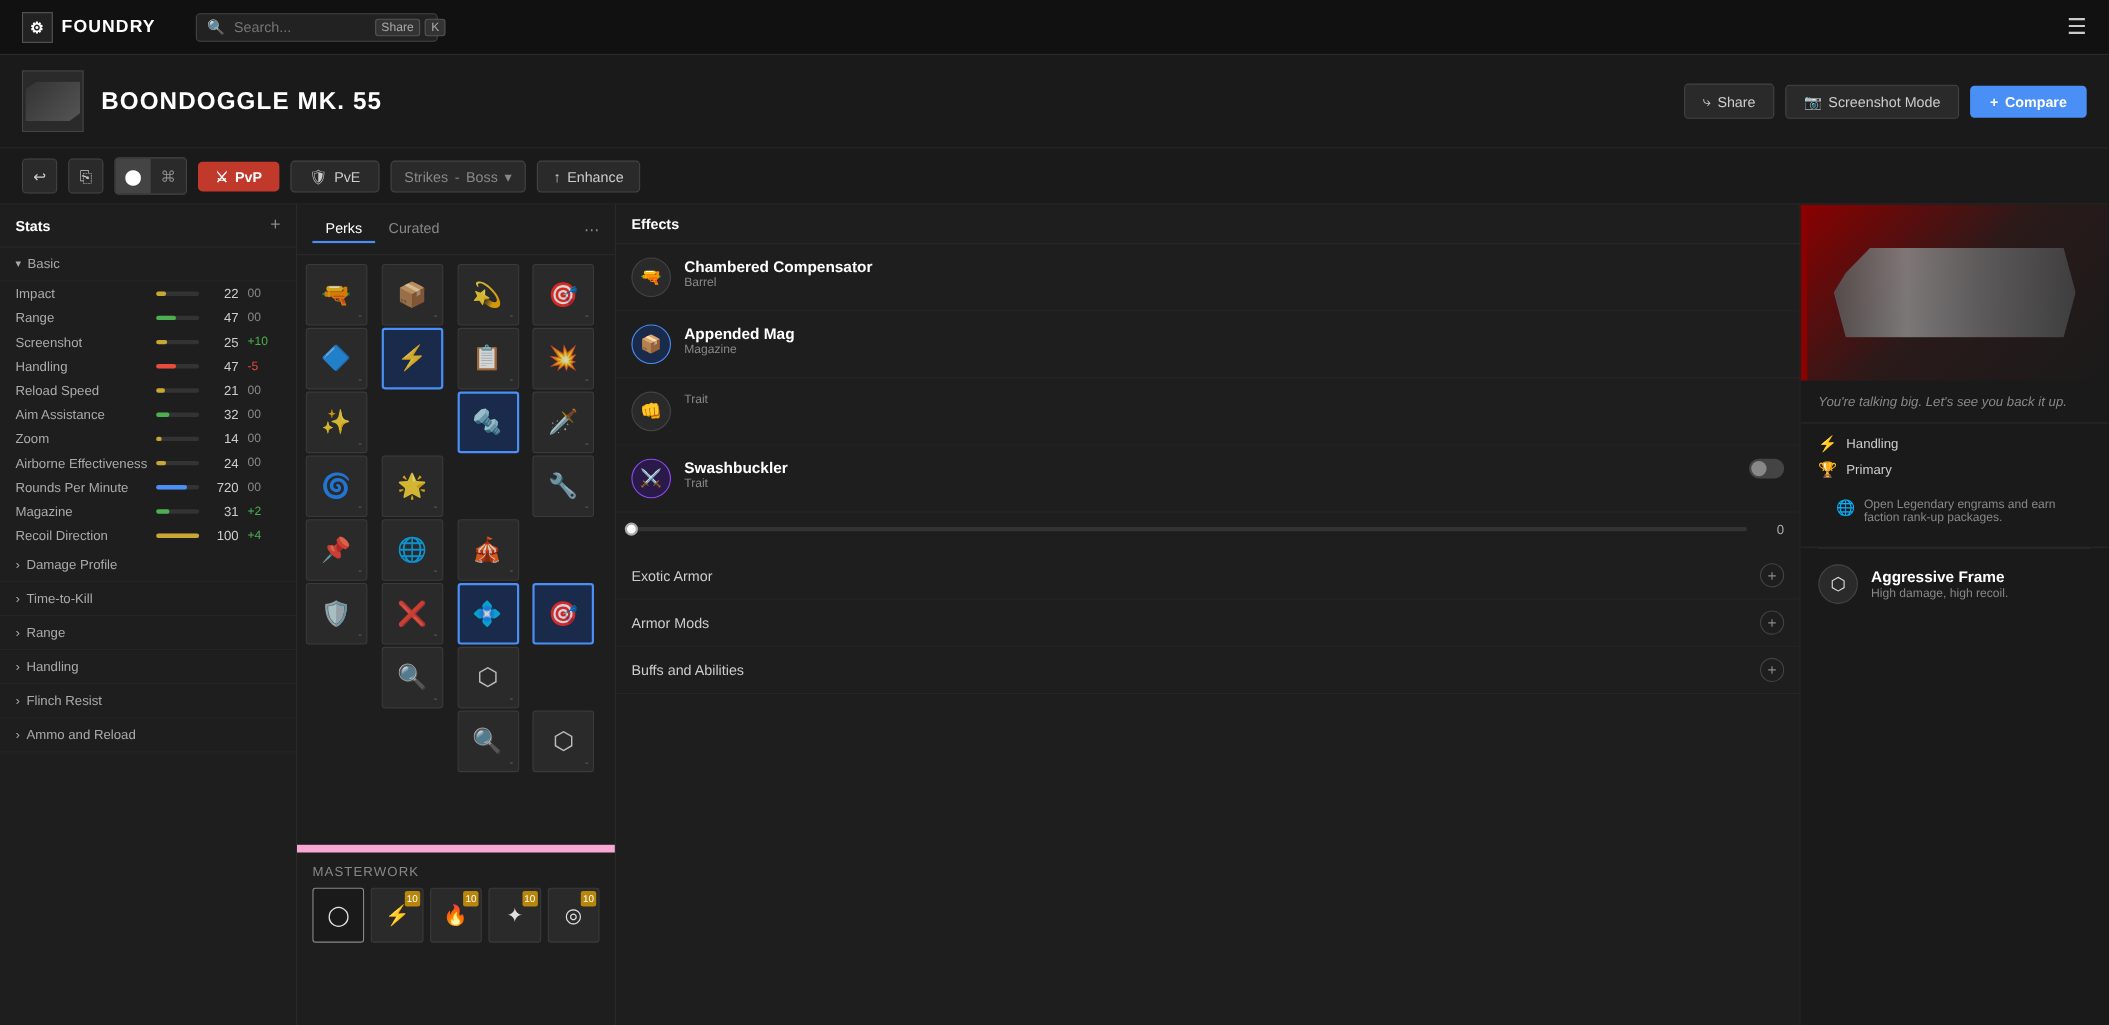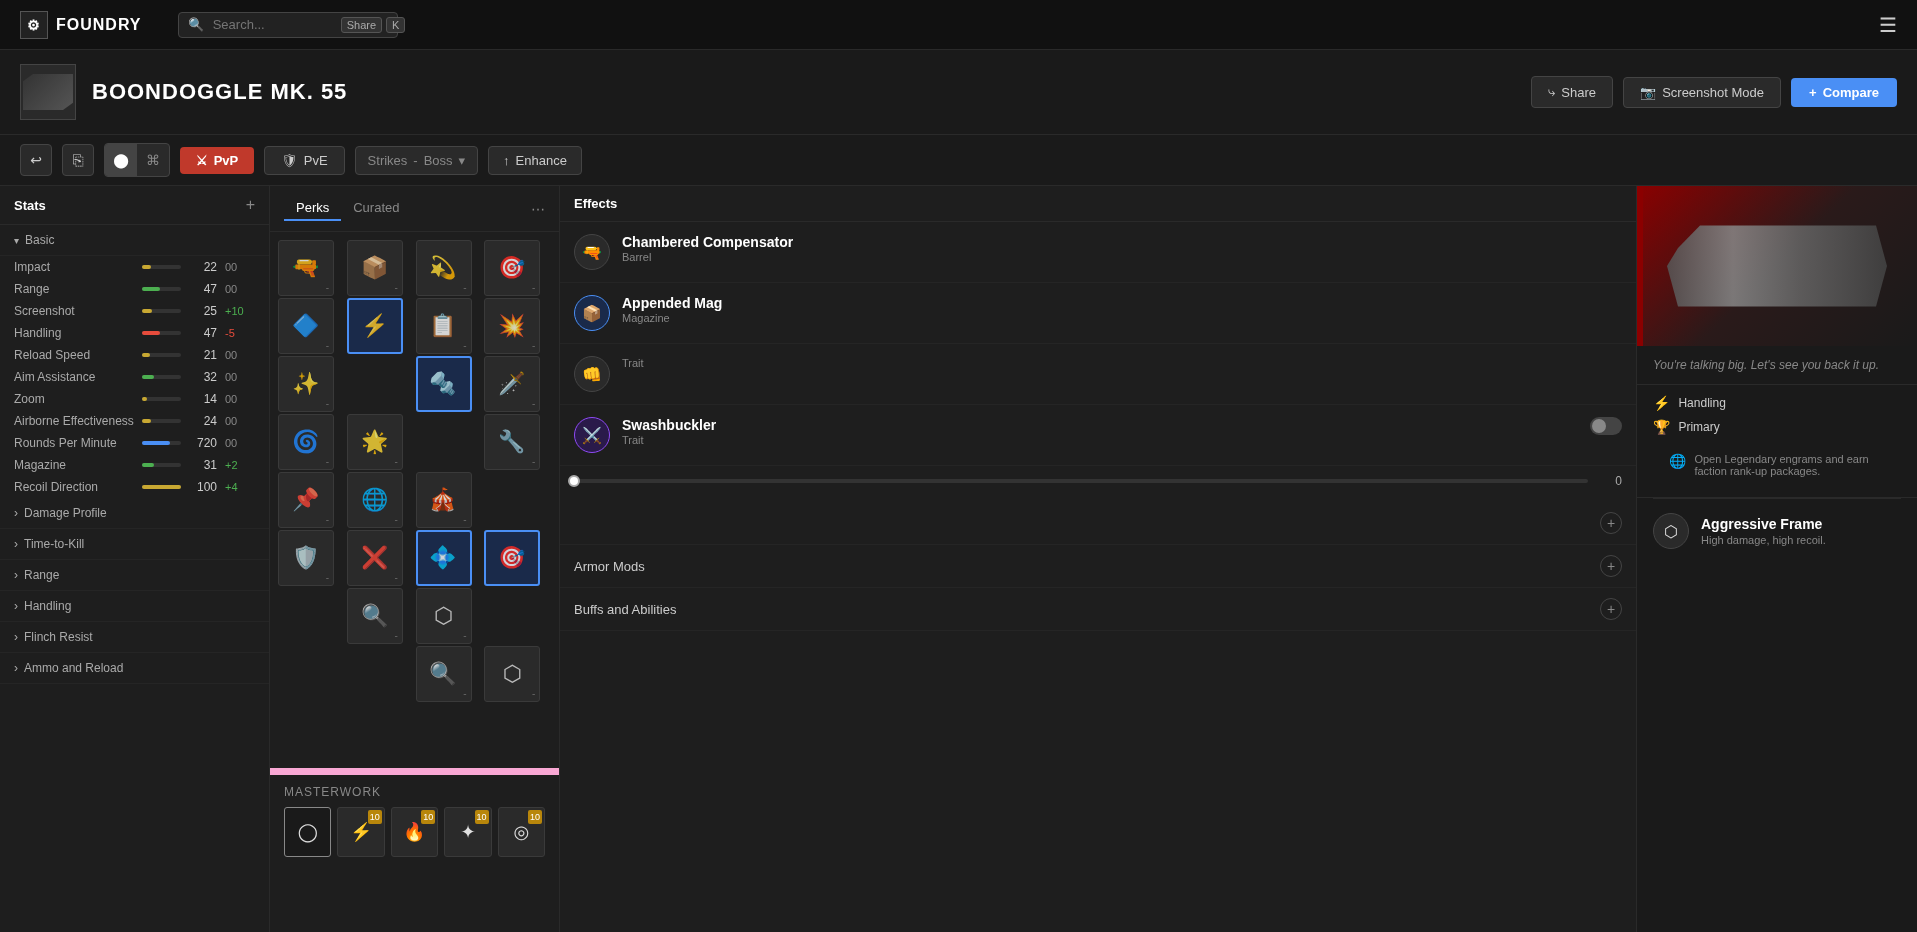--- a/index.html
+++ b/index.html
@@ -783,20 +783,21 @@
     </div>
     <div class="effect-slider-row">
       <div class="effect-slider">
         <div class="effect-slider-fill" style="width:0%"></div>
         <div class="effect-slider-thumb" style="left:0%"></div>
       </div>
       <span class="effect-slider-val">0</span>
     </div>
 
     <div class="section-row">
+      <span class="section-row-title">Exotic Armor</span>
       <button class="add-btn">+</button>
     </div>
 
     <div class="section-row">
       <span class="section-row-title">Armor Mods</span>
       <button class="add-btn">+</button>
     </div>
 
     <div class="section-row">
       <span class="section-row-title">Buffs and Abilities</span>

